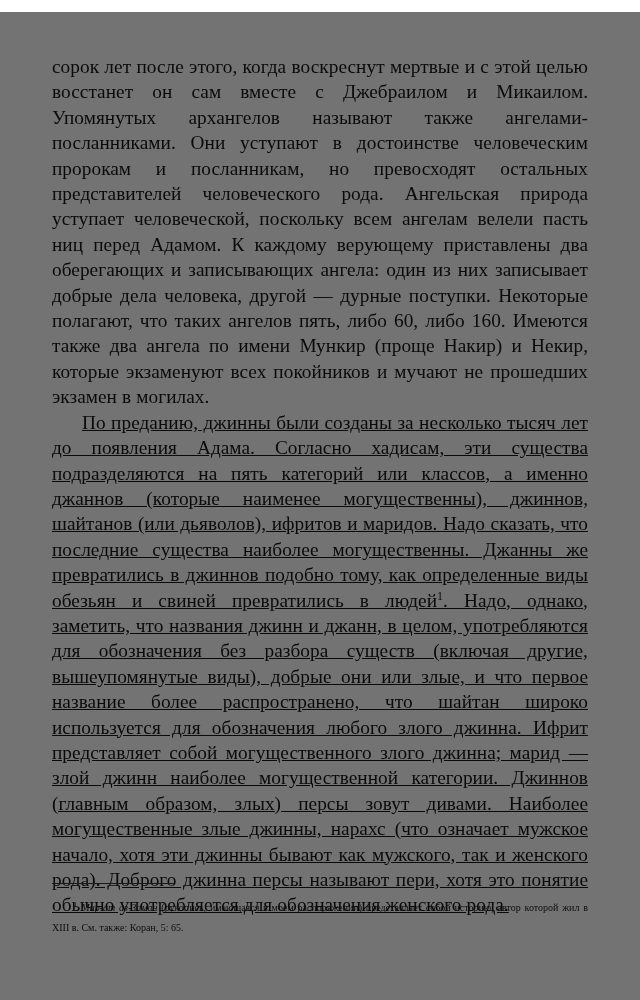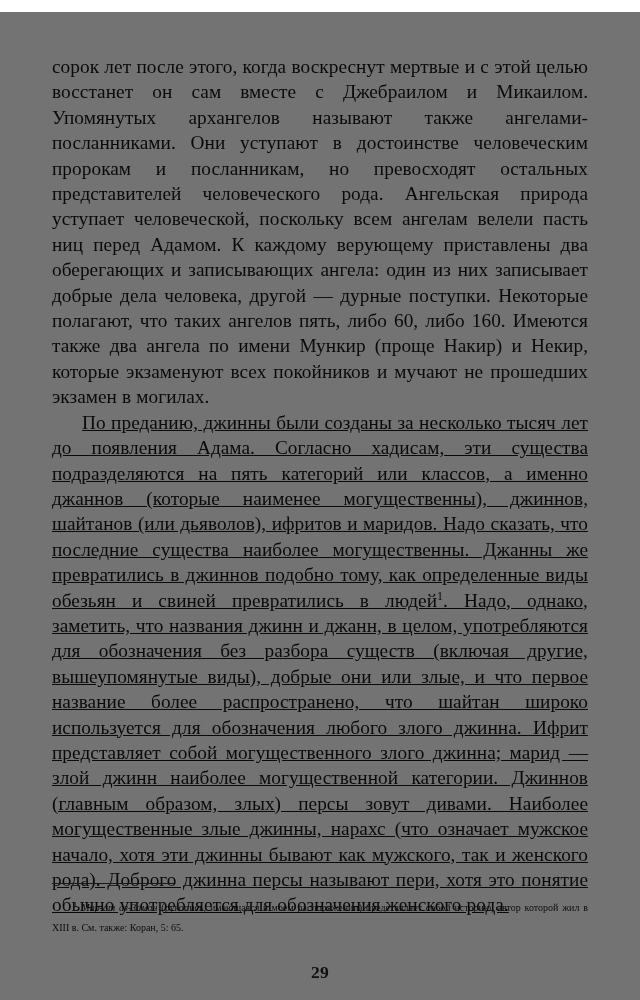--- a/index.html
+++ b/index.html
@@ -119,15 +119,14 @@
     <p class="para indent"><span>По преданию, джинны были созданы за несколько тысяч лет до появления Адама. Согласно хадисам, эти существа подразделяются на пять категорий или классов, а именно джаннов (которые наименее могущественны), джиннов, шайтанов (или дьяволов), ифритов и маридов. Надо сказать, что последние существа наиболее могущественны. Джанны же превратились в джиннов подобно тому, как определенные виды обезьян и свиней превратились в людей</span><span class="fn-ref">1</span><span>. Надо, однако, заметить, что названия джинн и джанн, в целом, употребляются для обозначения без разбора существ (включая другие, вышеупомянутые виды), добрые они или злые, и что первое название более распространено, что шайтан широко используется для обозначения любого злого джинна. Ифрит представляет собой могущественного злого джинна; марид — злой джинн наиболее могущественной категории. Джиннов (главным образом, злых) персы зовут дивами. Наиболее могущественные злые джинны, нарахс (что означает мужское начало, хотя эти джинны бывают как мужского, так и женского рода). Доброго джинна персы называют пери, хотя это понятие обычно употребляется для обозначения женского рода.</span></p>
 
   </div>
 
   <div class="footnote-rule"></div>
 
   <div class="footnote">
     <p><span class="fn-marker">1</span><span class="fn-title">Мир-ат аз-Заман</span><span> (рукопись, имеющаяся в моем распоряжении) представляет собой историю, автор которой жил в XIII в. См. также: Коран, 5: 65.</span></p>
   </div>
 
-  <div class="page-number">29</div>
 
 </div>
 
 </body></html>

